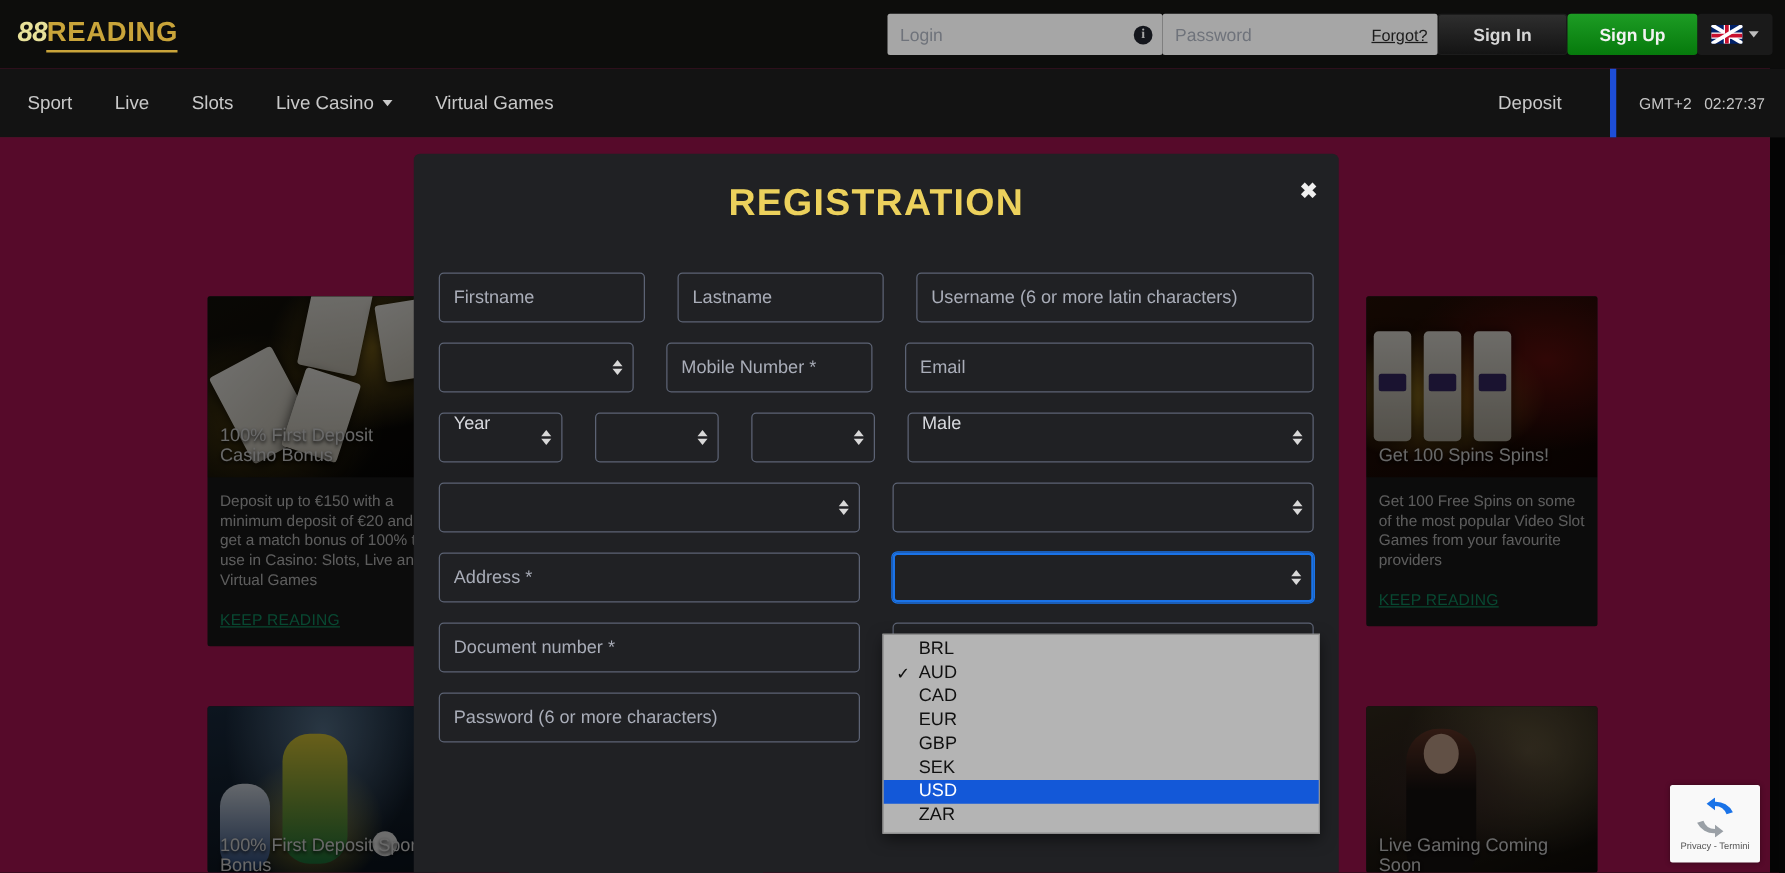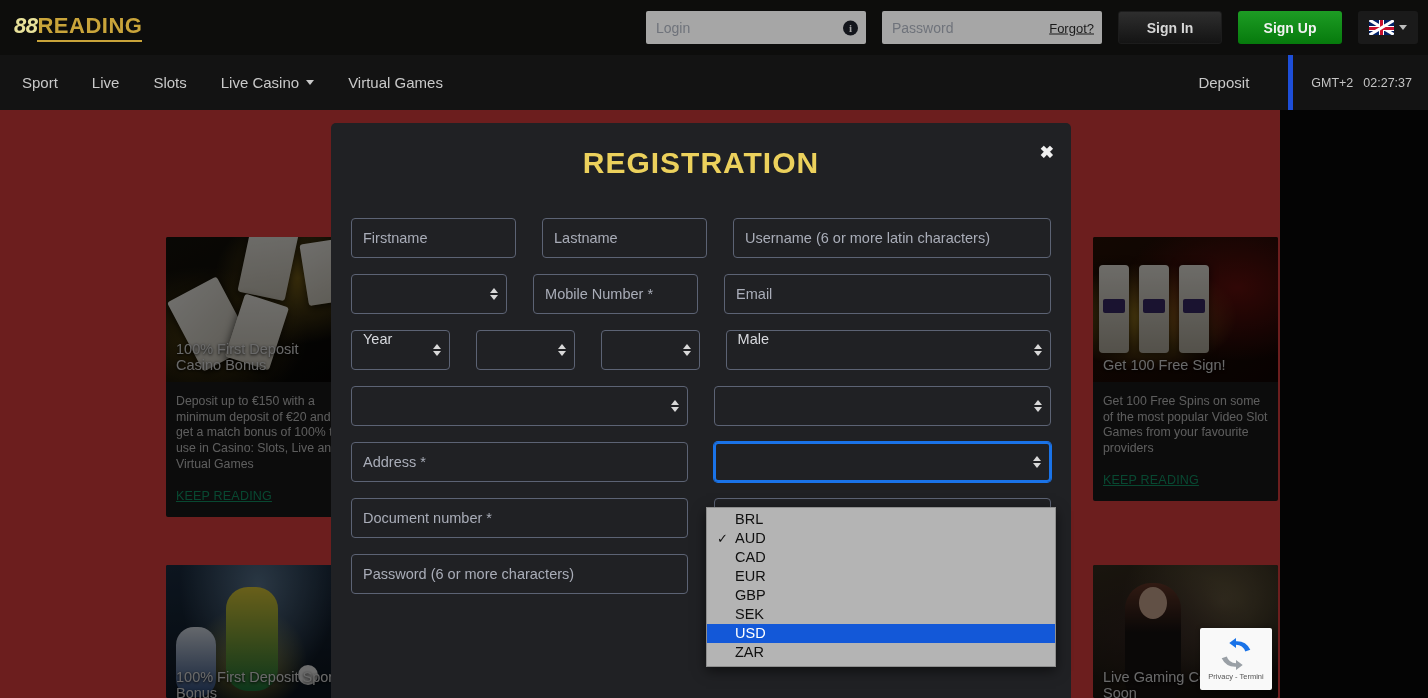--- a/index.html
+++ b/index.html
@@ -2,41 +2,41 @@
 <html><head>
 <meta charset="utf-8">
 <style>
   * { box-sizing: border-box; margin: 0; padding: 0; }
   html, body {
     width: 1428px; height: 698px;
     background: #0a0a0a;
     font-family: "Liberation Sans", sans-serif;
     overflow: hidden;
   }
-  #root { position: relative; width: 1280px; height: 698px; background: #ef4444; }
+  #root { position: relative; width: 1416px; height: 698px; background: #be185d; }
 
   
   .topbar {
     position: absolute; left: 0; top: 0; width: 1428px; height: 55px;
     background: #0d0d0c;
     display: flex; align-items: center;
   }
   .logo {
     margin-left: 14px;
     font-size: 22px; font-weight: bold; letter-spacing: -0.5px;
     display: flex; align-items: baseline;
   }
   .logo .l88 { color: #e8e19a; font-style: italic; font-weight: bold; }
   .logo .lcash {
     color: #c9a43a; border-bottom: 2px solid #c9a43a; padding-bottom: 1px;
     letter-spacing: 0.5px;
   }
   .auth-area {
     position: absolute; right: 10px; top: 11px;
-    display: flex; align-items: center; gap: 16px;
+    display: flex; align-items: center; gap: 0;
   }
   .txtfield {
     position: relative; height: 33px; background: #a6a6a6; border: none;
     border-radius: 2px; display: flex; align-items: center;
   }
   .txtfield.login { width: 220px; }
   .txtfield.pass  { width: 220px; }
   .txtfield input {
     background: transparent; border: none; outline: none;
     font-size: 14px; color: #222; width: 100%;
@@ -330,21 +330,21 @@
           <span class="reel" style="left:6px">
               <b></b>
             </span>
           <span class="reel" style="left:46px">
               <b></b>
             </span>
           <span class="reel" style="left:86px">
               <b></b>
             </span>
         </div>
-        <div class="cap">Get 100 Free Sign!</div>
+        <div class="cap">Get 100 Spins Spins!</div>
       </div>
       <div class="body">
         <div class="desc">Get 100 Free Spins on some of the most popular Video Slot Games from your favourite providers</div>
         <div class="more">KEEP READING</div>
       </div>
     </div>
 
     <div class="card" style="left:166px; top:455px; height:133px;">
       <div class="thumb">
         <div class="art-soccer">

